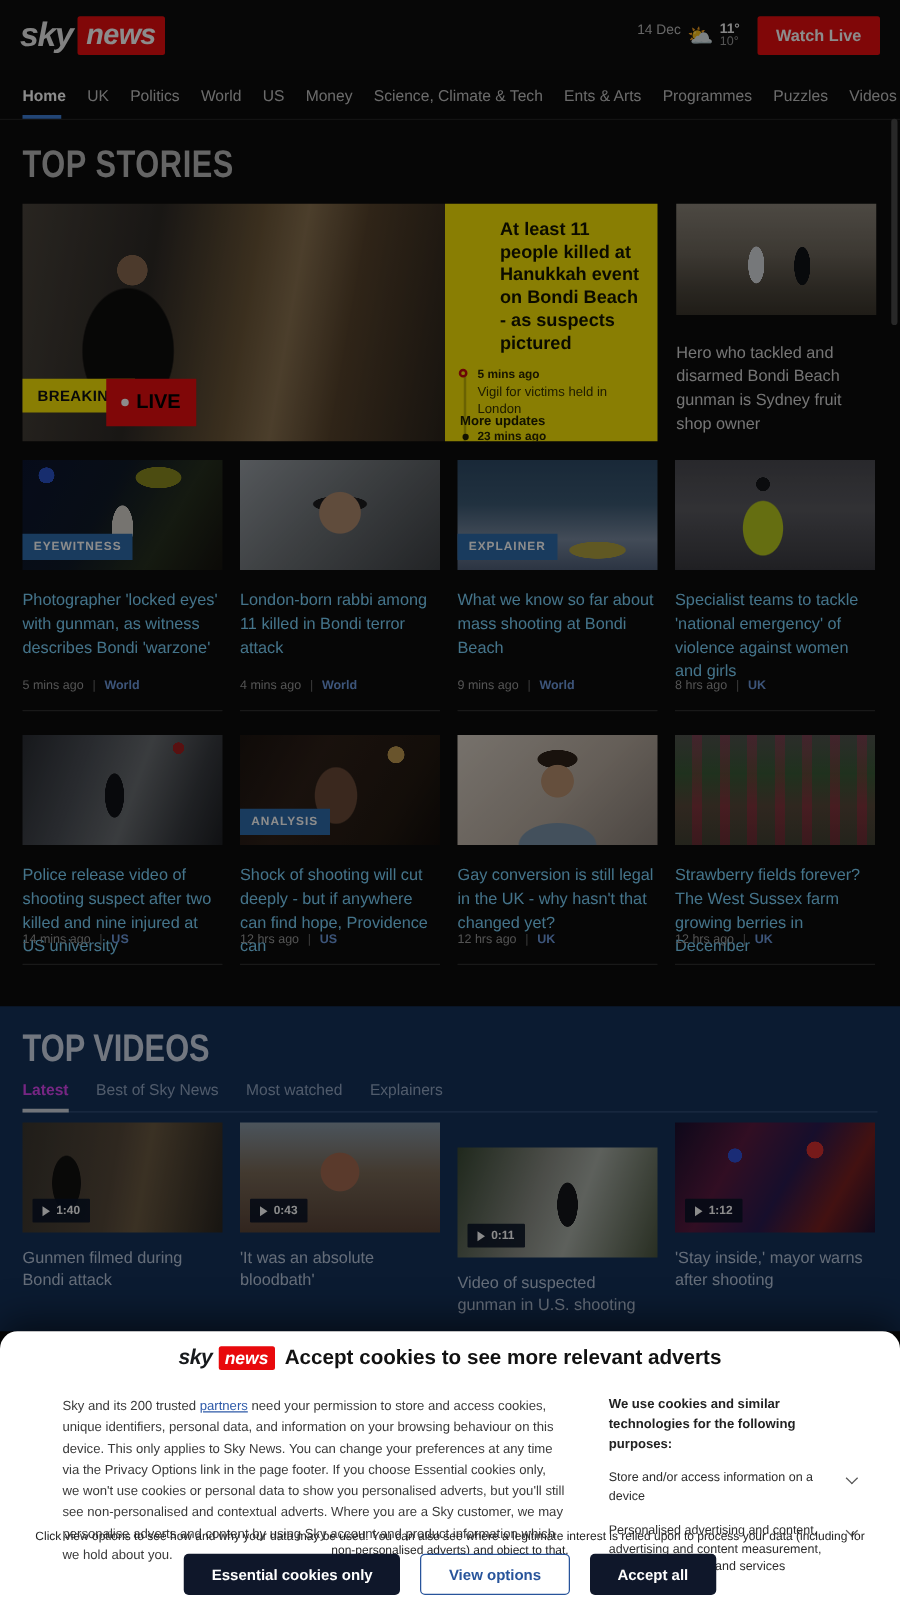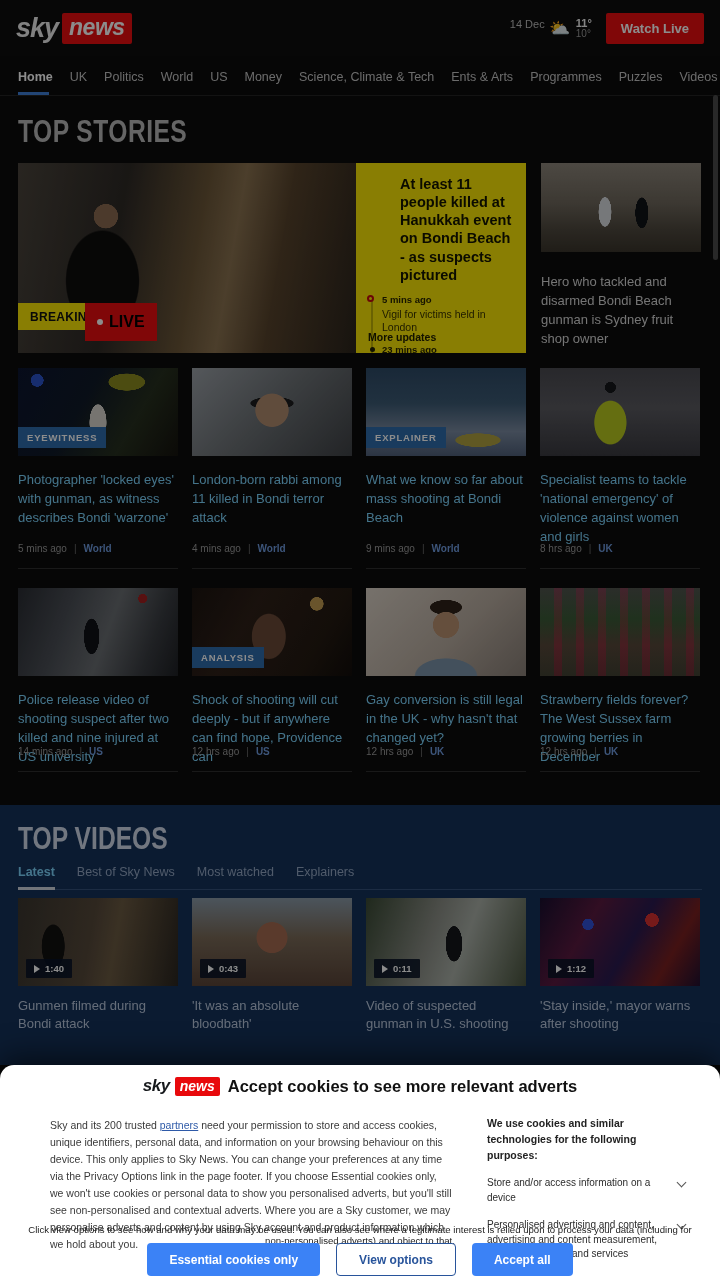--- a/index.html
+++ b/index.html
@@ -110,38 +110,38 @@
       linear-gradient(135deg,#d8cfc4 0%,#b8aca0 55%,#8a8078 100%); }
   .img-s8 { background:
       repeating-linear-gradient(90deg, rgba(58,90,53,0.55) 0 14px, rgba(138,58,58,0.5) 14px 22px),
       linear-gradient(180deg,#6a4a6a 0%,#3a5a3a 35%,#7a3040 65%,#4a2430 100%); }
 
   
   .videos-section { position:absolute; left:0; top:805px; width:720px; height:260px; background:#14325a; }
   .tv-heading { position:absolute; left:18px; top:18px; font-size:28px; font-weight:bold; color:#cfd9ea; transform:scale(0.88,1.1); transform-origin:left center; white-space:nowrap; }
   .tabs { position:absolute; left:18px; right:18px; top:60px; display:flex; gap:22px; border-bottom:1px solid #33507a; padding-bottom:10px; }
   .tab { font-size:12.5px; color:#93a6c3; cursor:pointer; position:relative; }
-  .tab.active { color:#7dd3fc; font-weight:bold; }
+  .tab.active { color:#d946ef; font-weight:bold; }
   .tab.active::after { content:""; position:absolute; left:0; right:0; bottom:-11px; height:3px; background:#cfd6df; }
   .videos-grid { position:absolute; left:18px; top:93px; display:grid; grid-template-columns:repeat(4,160px); column-gap:14px; }
   .video-card { cursor:pointer; }
   .video-img { width:160px; height:88px; position:relative; }
   .duration { position:absolute; left:8px; bottom:8px; background:rgba(8,18,38,0.88); color:#fff; font-size:9.5px; font-weight:bold; padding:4px 8px; display:flex; align-items:center; gap:5px; border-radius:1px; }
   .play-tri { width:0; height:0; border-left:6px solid #fff; border-top:4px solid transparent; border-bottom:4px solid transparent; display:inline-block; }
   .video-title { margin-top:11px; font-size:13px; color:#b9c7dd; line-height:1.4; }
 
   .img-v1 { background:
       radial-gradient(ellipse 20px 38px at 22% 55%, #121110 56%, transparent 59%),
       linear-gradient(100deg,#3a362f 0%,#55483a 45%,#6b5a42 60%,#2b2620 100%); }
   .img-v2 { background:
       radial-gradient(circle 26px at 50% 45%, #a56a50 58%, transparent 61%),
       linear-gradient(180deg,#8a9aa8 0%,#7a6a58 45%,#5a4438 100%); }
   .img-v3 { background:
       radial-gradient(ellipse 14px 30px at 55% 52%, #14161a 58%, transparent 60%),
-      linear-gradient(110deg,#3a4a35 0%,#8a8d85 40%,#aab0a8 60%,#4a553f 100%); }
+      linear-gradient(110deg,#3a4a35 0%,#8a8d85 40%,#aab0a8 60%,#4a553f 100%); margin-top: 20px; }
   .img-v4 { background:
       radial-gradient(circle 12px at 70% 25%, #d83030 55%, transparent 58%),
       radial-gradient(circle 10px at 30% 30%, #3050d8 55%, transparent 58%),
       linear-gradient(120deg,#1a1030 0%,#5a1a40 30%,#2a1a50 55%,#7a2020 78%,#201030 100%); }
 
   
   .scroll-thumb { position:absolute; right:2px; top:95px; width:5px; height:165px; background:#4a4a4a; border-radius:3px; }
   .dim { position:absolute; inset:0; background:rgba(0,0,0,0.45); z-index:5; }
 
   
@@ -153,21 +153,21 @@
   .m-left { position:absolute; left:50px; top:52px; width:402px; font-size:10.5px; line-height:1.62; color:#3a3a3a; }
   .m-link { color:#2e5aa8; text-decoration:underline; cursor:pointer; }
   .m-right { position:absolute; left:487px; top:51px; width:198px; }
   .purposes-heading { font-size:10.5px; font-weight:bold; color:#222; line-height:1.5; }
   .purpose { display:flex; align-items:flex-start; justify-content:space-between; gap:8px; margin-top:13px; cursor:pointer; }
   .purpose-text { font-size:10px; color:#2c2c2c; line-height:1.45; flex:1; }
   .purpose .chev { border-color:#555; margin-top:3px; flex:none; }
   .m-note { position:absolute; left:20px; right:20px; top:159px; font-size:9.6px; color:#222; text-align:center; }
   .m-buttons { position:absolute; left:0; right:0; top:178px; display:flex; justify-content:center; gap:16px; }
   .btn { height:33px; border-radius:4px; font-size:12px; font-weight:bold; font-family:"Liberation Sans",sans-serif; padding:0 22px; cursor:pointer; }
-  .btn-primary { background:#3b82f6; color:#fff; border:none; }
+  .btn-primary { background:#0f172a; color:#fff; border:none; }
   .btn-outline { background:#fff; color:#28549b; border:1.5px solid #28549b; }
 </style>
 </head>
 <body>
 
 <div class="page">
 
   <div class="header">
     <div class="logo">
       <span class="logo-sky">sky</span>

